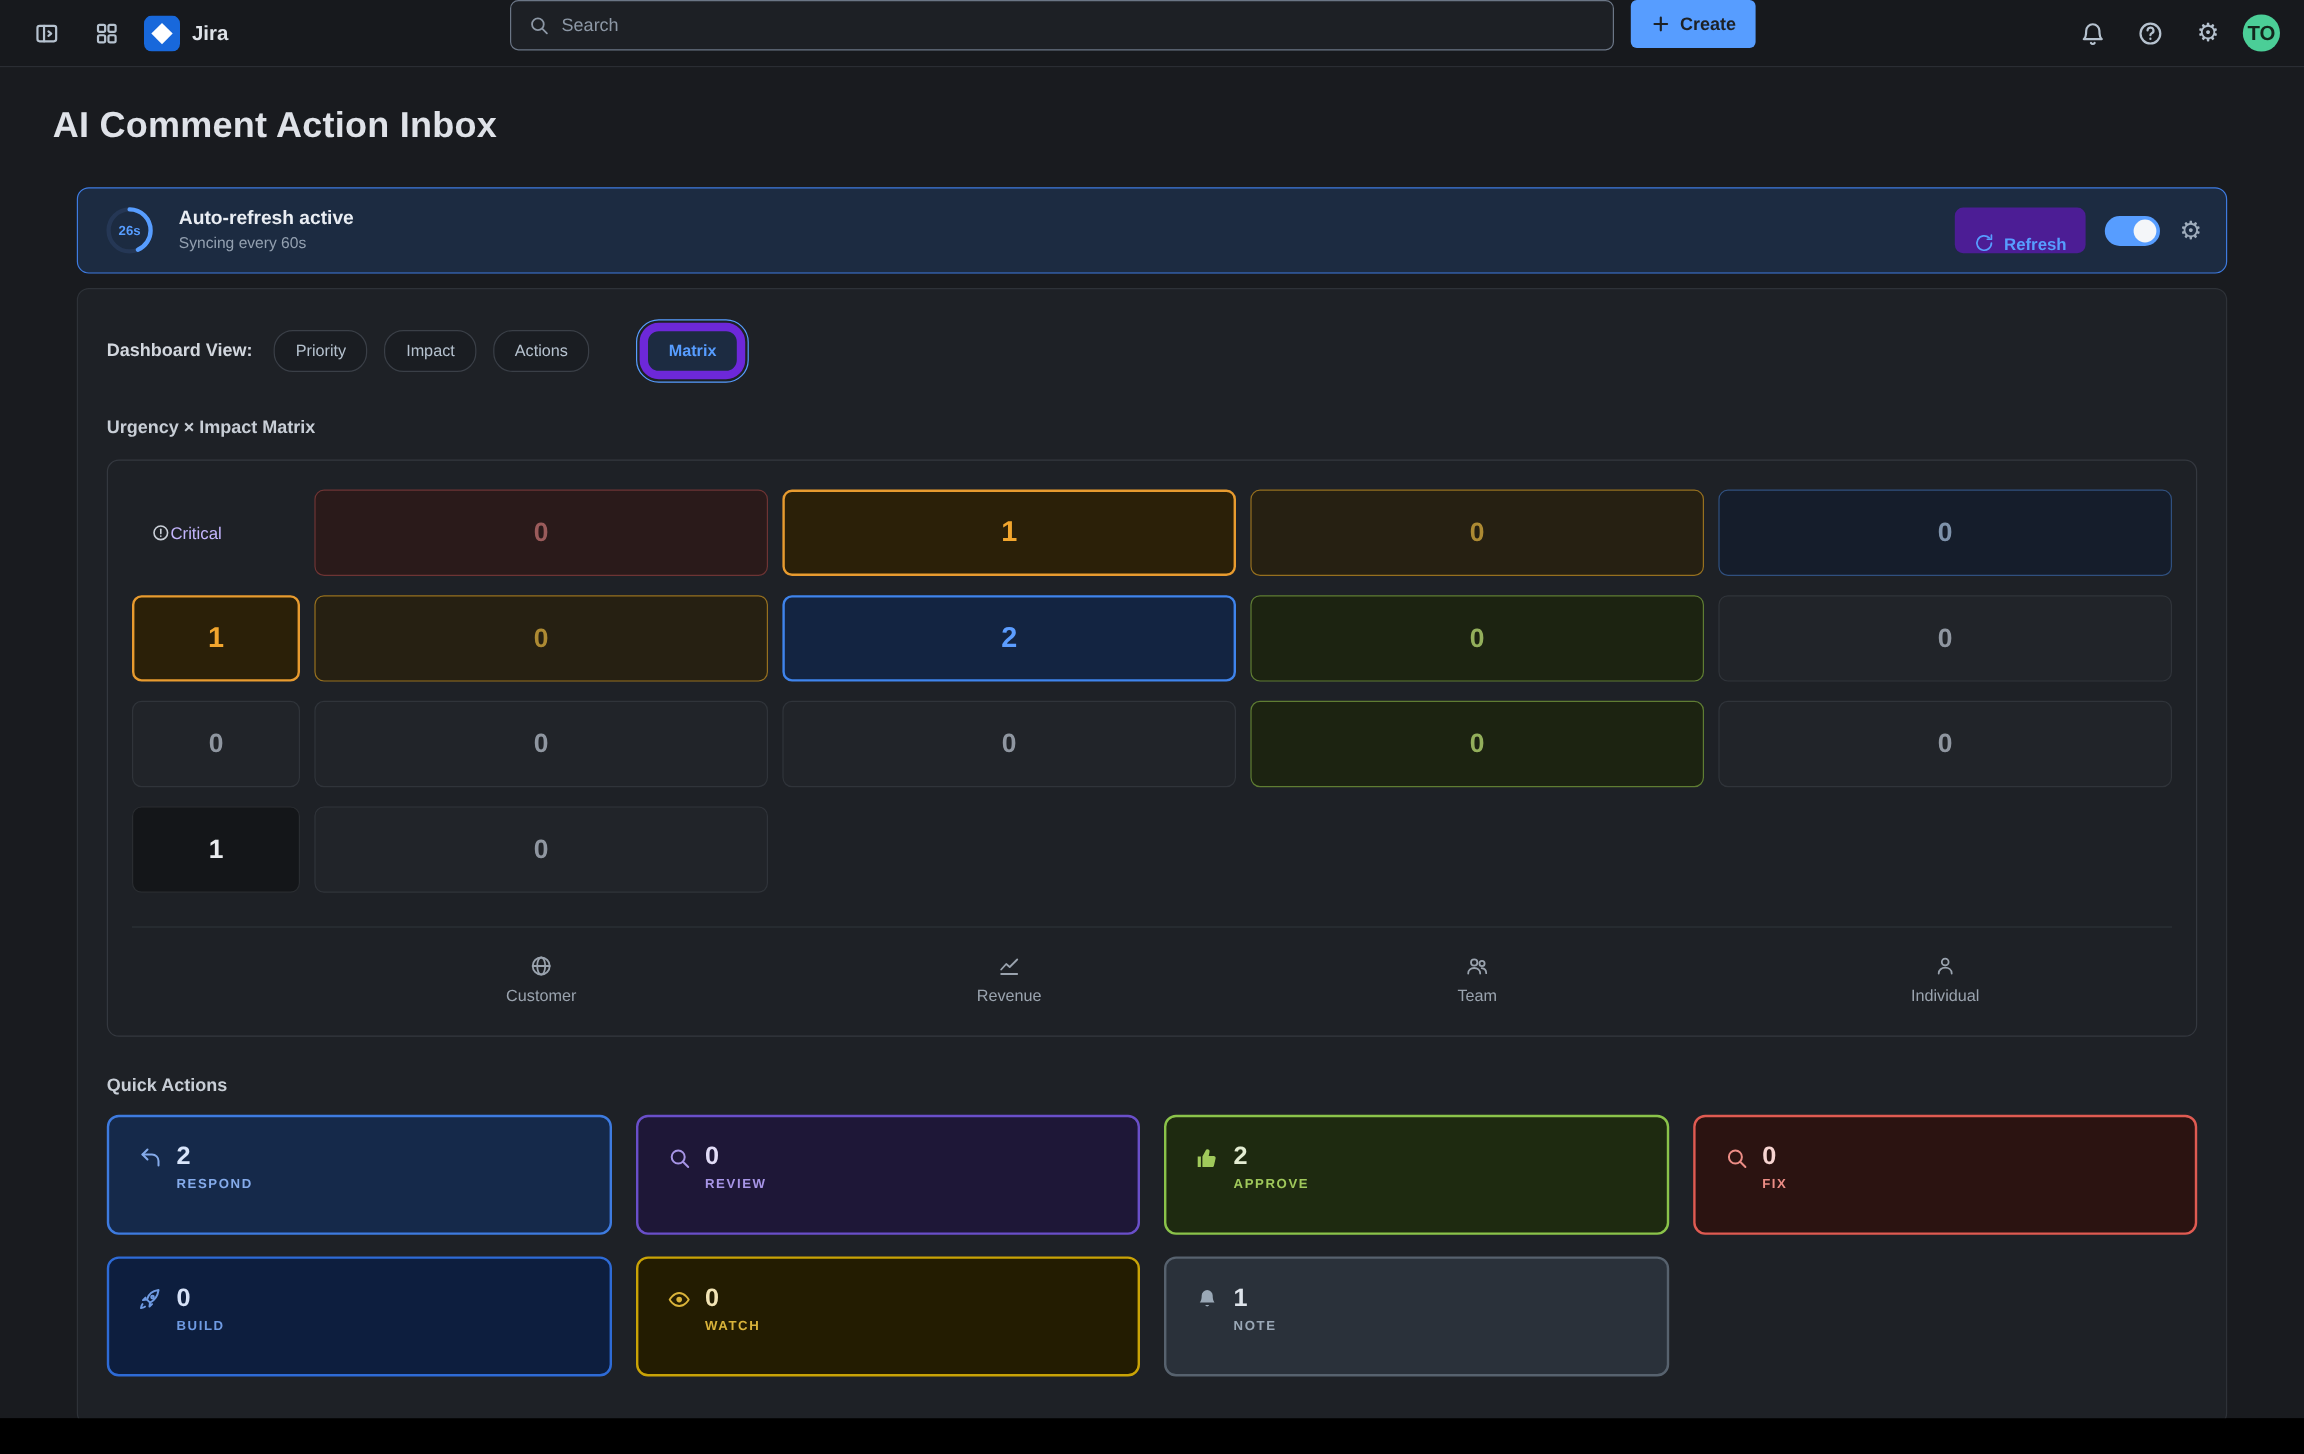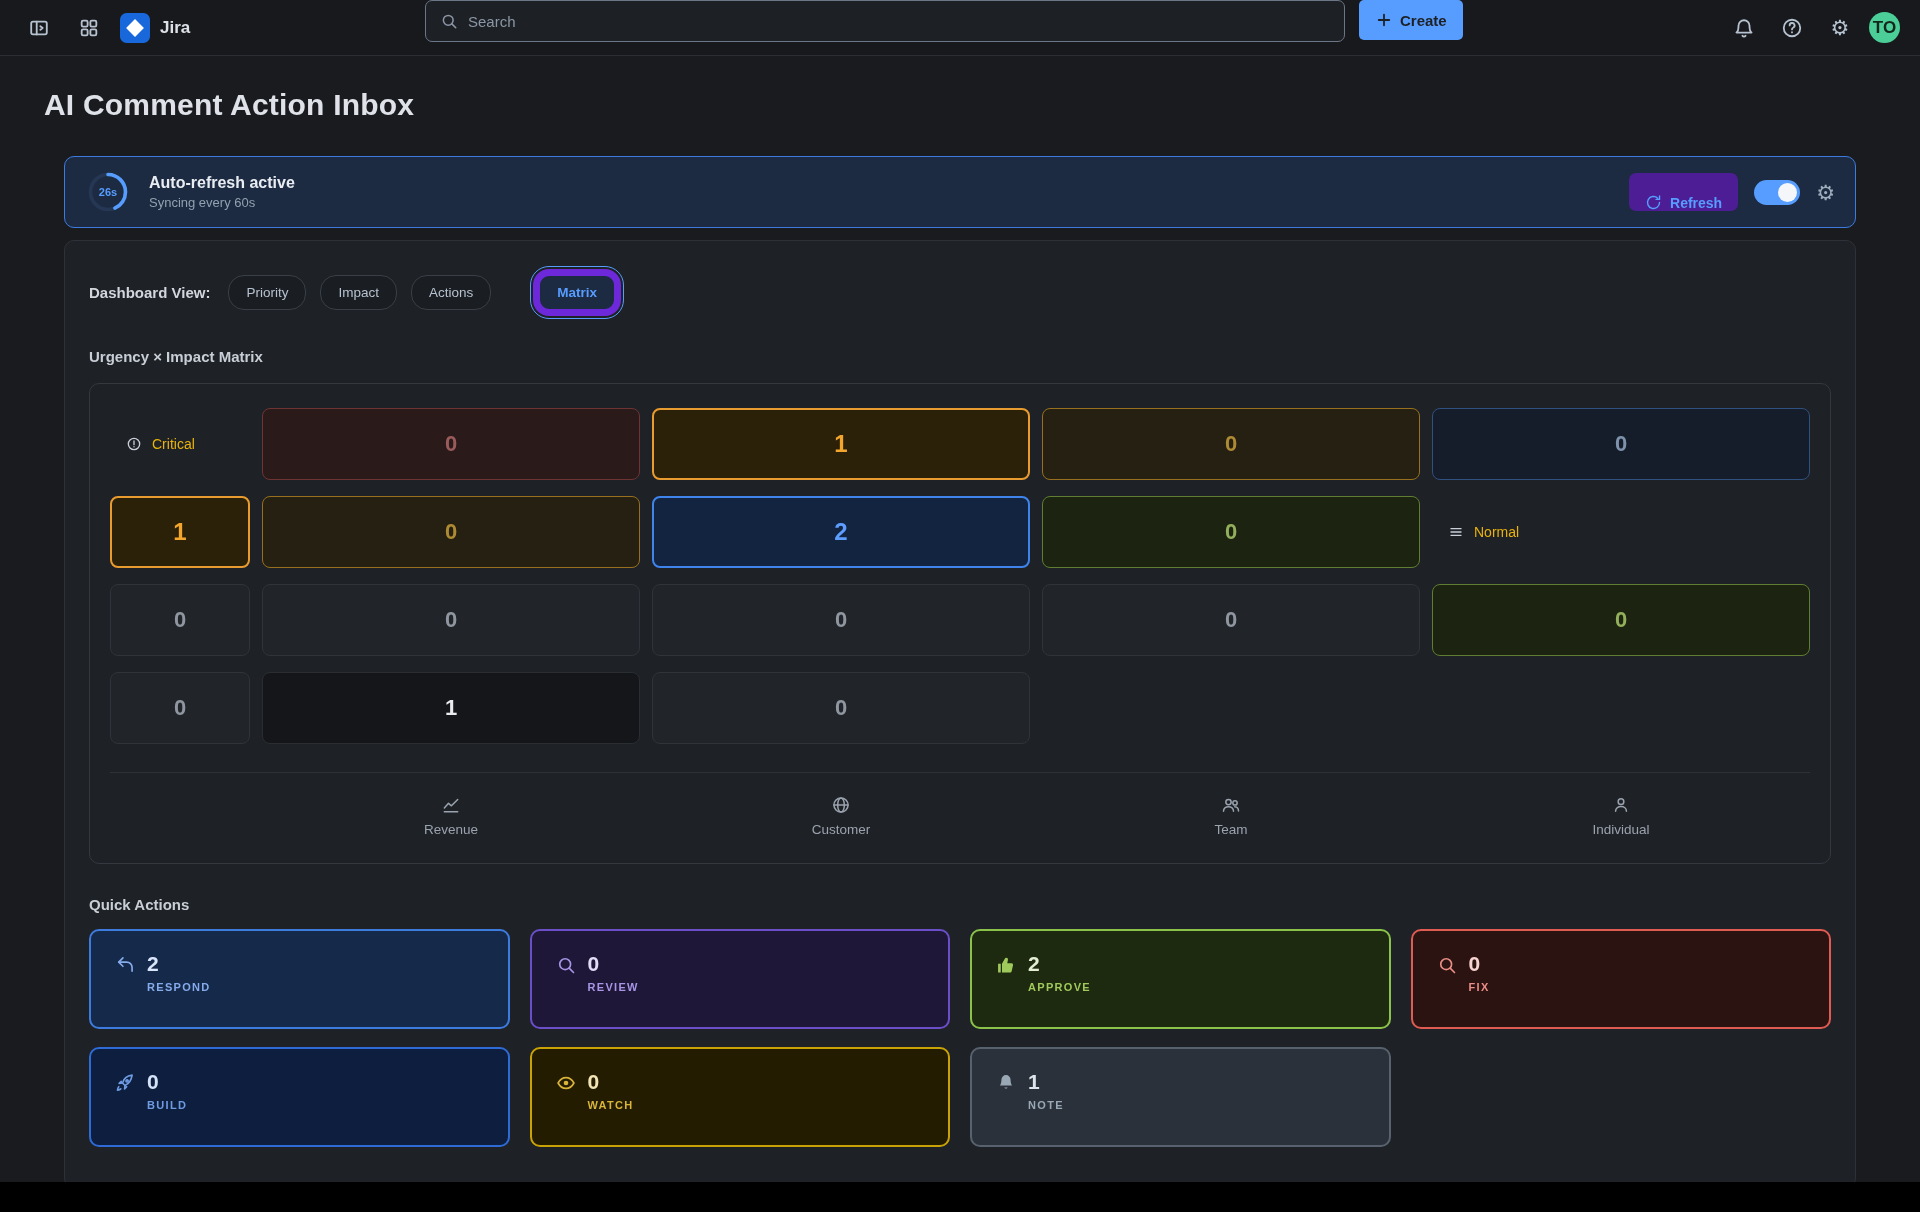--- a/index.html
+++ b/index.html
@@ -53,21 +53,21 @@
 
   .view-row { display:flex; align-items:center; gap:14px; }
   .view-label { font-size:15px; font-weight:700; color:#D2D7DE; margin-right:4px; }
   .view-btn { padding:9px 17px; font-size:13.5px; border-radius:16px; background:#1A1D22; border:1px solid #3A3F47; color:#B6C2CF; cursor:pointer; font-family:inherit; }
   .view-btn[data-selected="true"] { background:#1C2B41; border:7px solid #6d28d9; outline:1px solid #579DFF; outline-offset:2px; color:#579DFF; font-weight:700;margin-left:28px; }
 
   .section-title { margin-top:32px; font-size:15px; font-weight:700; color:#C8CED6; }
 
   .matrix-card { margin-top:18px; border:1px solid #34383F; border-radius:10px; padding:24px 20px 26px; }
   .matrix-grid { display:grid; grid-template-columns:140px repeat(4,1fr); column-gap:12px; row-gap:16px; }
-  .row-label { display:flex; align-items:center; gap:10px; color:#eab308; font-size:14px; padding-left:16px; }
+  .row-label { display:flex; align-items:center; color:#c4b5fd; font-size:14px; padding-left:16px; }
   .row-label svg { width:16px; height:16px; color:#C9CFD7; }
   .cell { height:72px; border-radius:8px; display:flex; align-items:center; justify-content:center; font-size:22px; font-weight:600; cursor:pointer; background:#212429; border:1px solid #30343A; color:#8F96A0; }
   .cell[data-variant="red-dim"]        { background:#2A1A1A; border-color:#6E3434; color:#9A5B5B; }
   .cell[data-variant="orange-bright"]  { background:#2B2008; border:2px solid #E89B2F; color:#F2A62E; font-weight:700; font-size:24px; }
   .cell[data-variant="orange-dim"]     { background:#262012; border-color:#96701F; color:#AD8A33; }
   .cell[data-variant="blue-dim"]       { background:#151D2B; border-color:#30507F; color:#7E92AB; }
   .cell[data-variant="blue-bright"]    { background:#132441; border:2px solid #3F84EC; color:#5C9DFF; font-weight:700; font-size:24px; }
   .cell[data-variant="green-dim"]      { background:#1C2311; border-color:#5F7D33; color:#93AF5B; }
   .cell[data-variant="neutral-strong"] { background:#141619; border-color:#2A2D31; color:#E9EBEE; font-weight:700; }
 
@@ -232,63 +232,53 @@
         <div class="cell" data-variant="red-dim">0</div>
         <div class="cell" data-variant="orange-bright">1</div>
         <div class="cell" data-variant="orange-dim">0</div>
         <div class="cell" data-variant="blue-dim">0</div>
 
         <div class="cell" data-variant="orange-bright">1</div>
         <div class="cell" data-variant="orange-dim">0</div>
         <div class="cell" data-variant="blue-bright">2</div>
         <div class="cell" data-variant="green-dim">0</div>
 
-        <div class="row-label">
-          <span>
-            <svg class="ic" viewBox="0 0 24 24">
-                <line x1="4.5" y1="7" x2="19.5" y2="7"></line>
-                <line x1="4.5" y1="12" x2="19.5" y2="12"></line>
-                <line x1="4.5" y1="17" x2="19.5" y2="17"></line>
-              </svg>
-          </span>
-          <span>Normal</span>
-        </div>
         <div class="cell" data-variant="plain">0</div>
         <div class="cell" data-variant="plain">0</div>
         <div class="cell" data-variant="plain">0</div>
         <div class="cell" data-variant="plain">0</div>
 
         <div class="cell" data-variant="green-dim">0</div>
         <div class="cell" data-variant="plain">0</div>
         <div class="cell" data-variant="neutral-strong">1</div>
         <div class="cell" data-variant="plain">0</div>
       </div>
 
       <hr class="matrix-divider">
 
       <div class="matrix-footer">
         <div></div>
-        <div class="col-label">
-          <span>
-            <svg class="ic" viewBox="0 0 24 24">
-                <polyline points="4 15.5 9 10 12.5 13 20 5.5"></polyline>
-                <line x1="4" y1="20" x2="20" y2="20"></line>
-              </svg>
-          </span>
-          <span>Revenue</span>
-        </div>
         <div class="col-label">
           <span>
             <svg class="ic" viewBox="0 0 24 24">
                 <circle cx="12" cy="12" r="8.5"></circle>
                 <line x1="3.5" y1="12" x2="20.5" y2="12"></line>
                 <ellipse cx="12" cy="12" rx="4" ry="8.5"></ellipse>
               </svg>
           </span>
           <span>Customer</span>
+        </div>
+        <div class="col-label">
+          <span>
+            <svg class="ic" viewBox="0 0 24 24">
+                <polyline points="4 15.5 9 10 12.5 13 20 5.5"></polyline>
+                <line x1="4" y1="20" x2="20" y2="20"></line>
+              </svg>
+          </span>
+          <span>Revenue</span>
         </div>
         <div class="col-label">
           <span>
             <svg class="ic" viewBox="0 0 24 24">
                 <circle cx="9" cy="8.5" r="3.2"></circle>
                 <path d="M3 19.5c0-3.3 2.7-5.5 6-5.5s6 2.2 6 5.5"></path>
                 <circle cx="16.8" cy="9.5" r="2.6"></circle>
                 <path d="M16.5 14.2c2.6.3 4.5 2.2 4.5 5"></path>
               </svg>
           </span>

